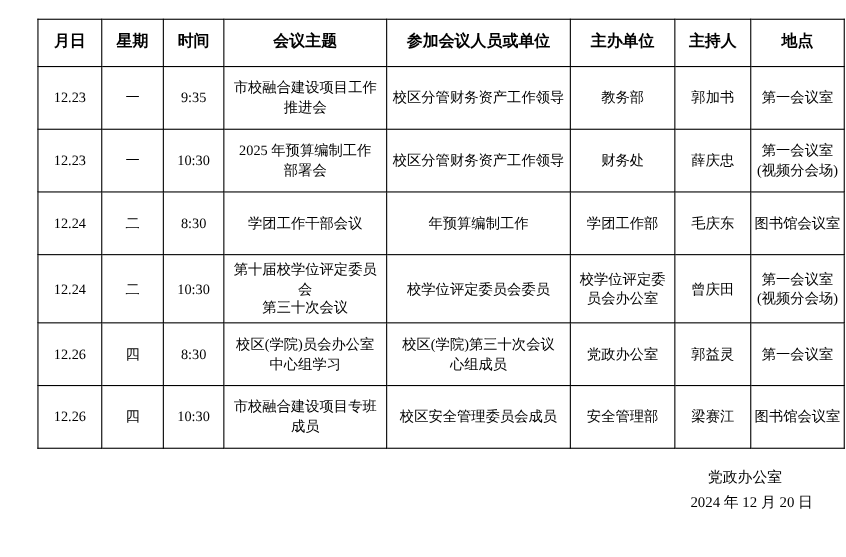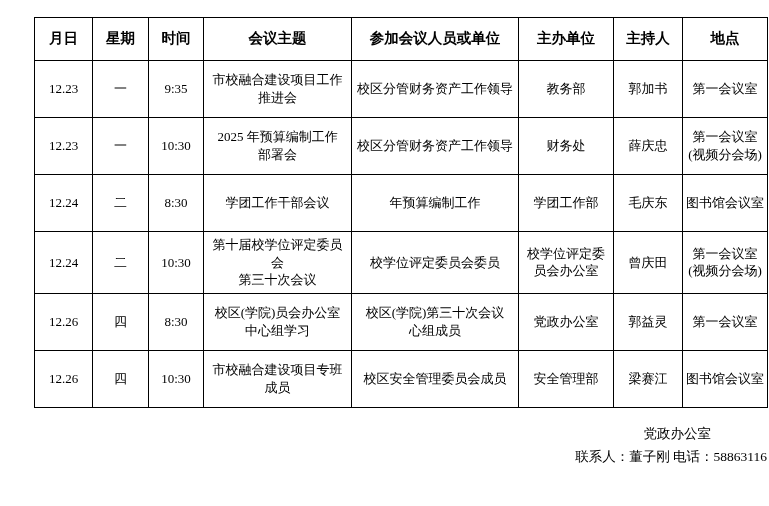--- a/index.html
+++ b/index.html
@@ -223,16 +223,16 @@
         <td>梁赛江</td>
         <td class="cell-lines">
           <span>图书馆会议室</span>
         </td>
       </tr>
     </tbody>
   </table>
 
   <div class="footer">
     <div class="line-office">党政办公室</div>
-    <div class="line-contact">联系人：董子刚   电话：58863116</div>
+    <div class="line-date">2024 年 12 月 20 日</div>
   </div>
 
 </div>
 
 </body></html>

